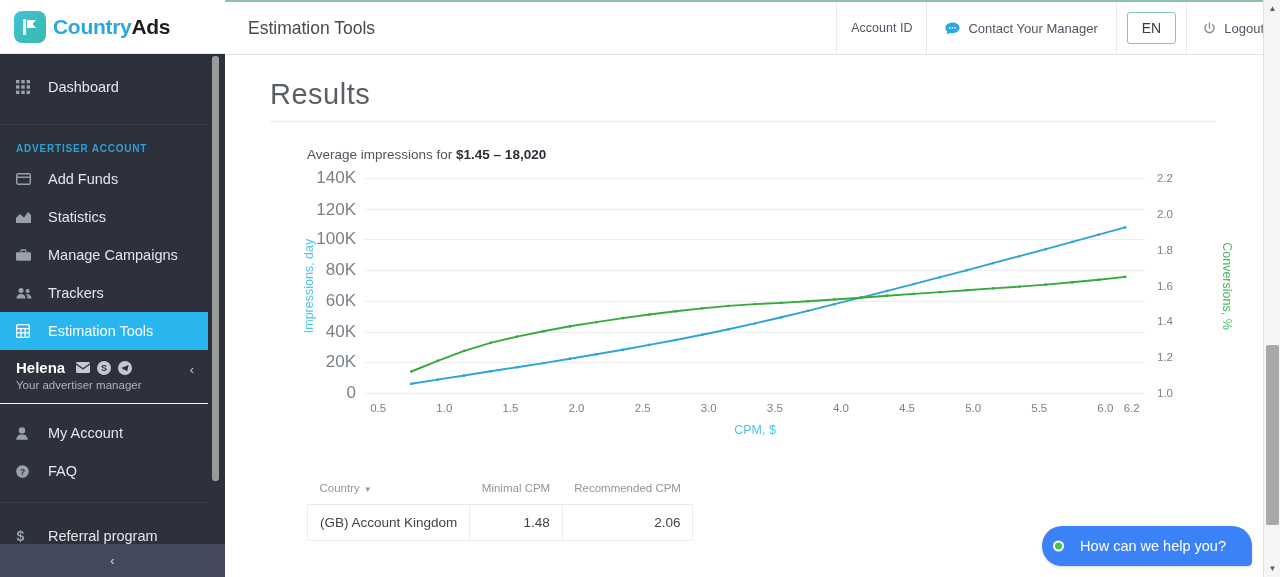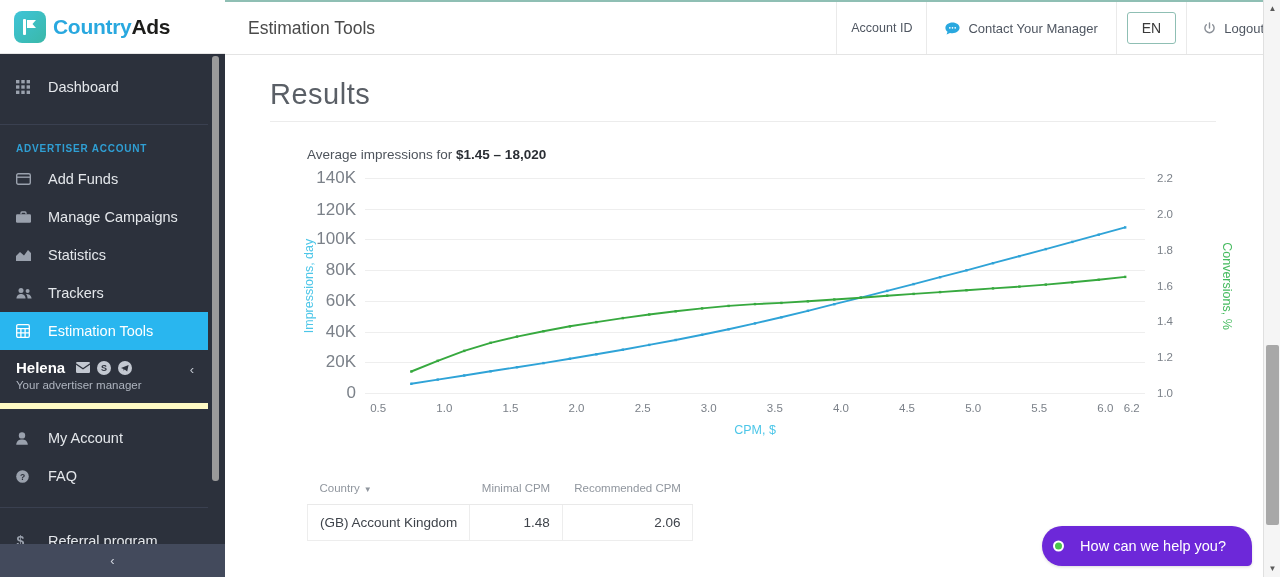--- a/index.html
+++ b/index.html
@@ -55,21 +55,21 @@
   .nav-item.active .ico { color: #ffffff; }
   .nav-group-label {
     font-size: 10px; color: #2f9fd4; letter-spacing: 0.8px;
     padding: 12px 0 6px 16px; font-weight: bold;
   }
   .nav-sep { height: 1px; background: #3a4050; margin: 6px 0; }
   .dash-block { padding-top: 14px; padding-bottom: 12px; }
 
   .manager-box {
     padding: 9px 12px 12px 16px; position: relative;
-    border-bottom: 6px solid #fef9c3;
+    border-bottom: 1px solid #fef9c3;
   }
   .manager-row { display: flex; align-items: center; }
   .manager-name { font-size: 15px; font-weight: bold; color: #fff; margin-right: 10px;}
   .m-ico {
     width: 15px; height: 15px; margin-right: 6px;
     color: #c3c8d1; display:inline-flex; align-items:center; justify-content:center;
   }
   .manager-sub { font-size: 11.5px; color: #aeb4bf; margin-top: 3px; }
   .collapse-chev {
     position: absolute; right: 14px; top: 12px; color: #c3c8d1; font-size: 13px;
@@ -174,21 +174,21 @@
     font-size: 13.5px; color: #3f444b; padding: 10px 12px;
     border-right: 1px solid #ededed; border-bottom: 1px solid #ededed;
   }
   .res-table td.num { text-align: right; }
   .res-table td:first-child { border-left: 1px solid #ededed; }
   .caret { font-size: 8px; color: #90969e; margin-left: 4px; }
 
   
   .chat-widget {
     position: absolute; right: 28px; bottom: 11px;
-    background: #6d28d9; color: #fff; border-radius: 22px 22px 5px 22px;
+    background: #3b82f6; color: #fff; border-radius: 22px 22px 5px 22px;
     padding: 12px 26px 12px 38px; font-size: 14.5px; cursor: pointer;
     display: flex; align-items: center; box-shadow: 0 1px 3px rgba(0,0,0,.15);
   }
   .chat-dot {
     position: absolute; left: 11px; top: 50%; transform: translateY(-50%);
     width: 11px; height: 11px; border-radius: 50%; background: #49c54a;
     border: 2px solid #fff;
   }
 
   
@@ -246,35 +246,35 @@
           <svg width="15" height="12" viewBox="0 0 15 12" fill="none" stroke="currentColor" stroke-width="1.4">
             <rect x="0.7" y="0.7" width="13.6" height="10.6" rx="1.5"></rect>
               <path d="M0.7 4.2 H14.3"></path>
           </svg>
         </span>
         <span>Add Funds</span>
       </div>
 
       <div class="nav-item tall">
         <span class="ico">
+          <svg width="15" height="12" viewBox="0 0 15 12" fill="currentColor">
+            <path d="M0 12 L0 7 L4 3 L8 6.5 L12 1 L15 4 L15 12 Z"></path>
+          </svg>
+        </span>
+        <span>Statistics</span>
+      </div>
+
+      <div class="nav-item tall">
+        <span class="ico">
           <svg width="15" height="13" viewBox="0 0 15 13" fill="currentColor">
             <rect x="0" y="3.2" width="15" height="8.6" rx="1.2"></rect>
             <path d="M5 3.2 V2 a1 1 0 0 1 1-1 h3 a1 1 0 0 1 1 1 v1.2" fill="none" stroke="currentColor" stroke-width="1.3"></path>
           </svg>
         </span>
         <span>Manage Campaigns</span>
-      </div>
-
-      <div class="nav-item tall">
-        <span class="ico">
-          <svg width="15" height="12" viewBox="0 0 15 12" fill="currentColor">
-            <path d="M0 12 L0 7 L4 3 L8 6.5 L12 1 L15 4 L15 12 Z"></path>
-          </svg>
-        </span>
-        <span>Statistics</span>
       </div>
 
       <div class="nav-item tall">
         <span class="ico">
           <svg width="16" height="12" viewBox="0 0 16 12" fill="currentColor">
             <circle cx="5" cy="3.4" r="2.5"></circle>
               <circle cx="11.6" cy="4" r="2"></circle>
             <path d="M0.4 11.5 C0.8 8 3 7 5 7 C7 7 9.2 8 9.6 11.5 Z"></path>
             <path d="M10 7 C12.4 7 15.2 7.7 15.6 11.5 L11.6 11.5 C11.4 9.3 10.8 8 10 7 Z"></path>
           </svg>

